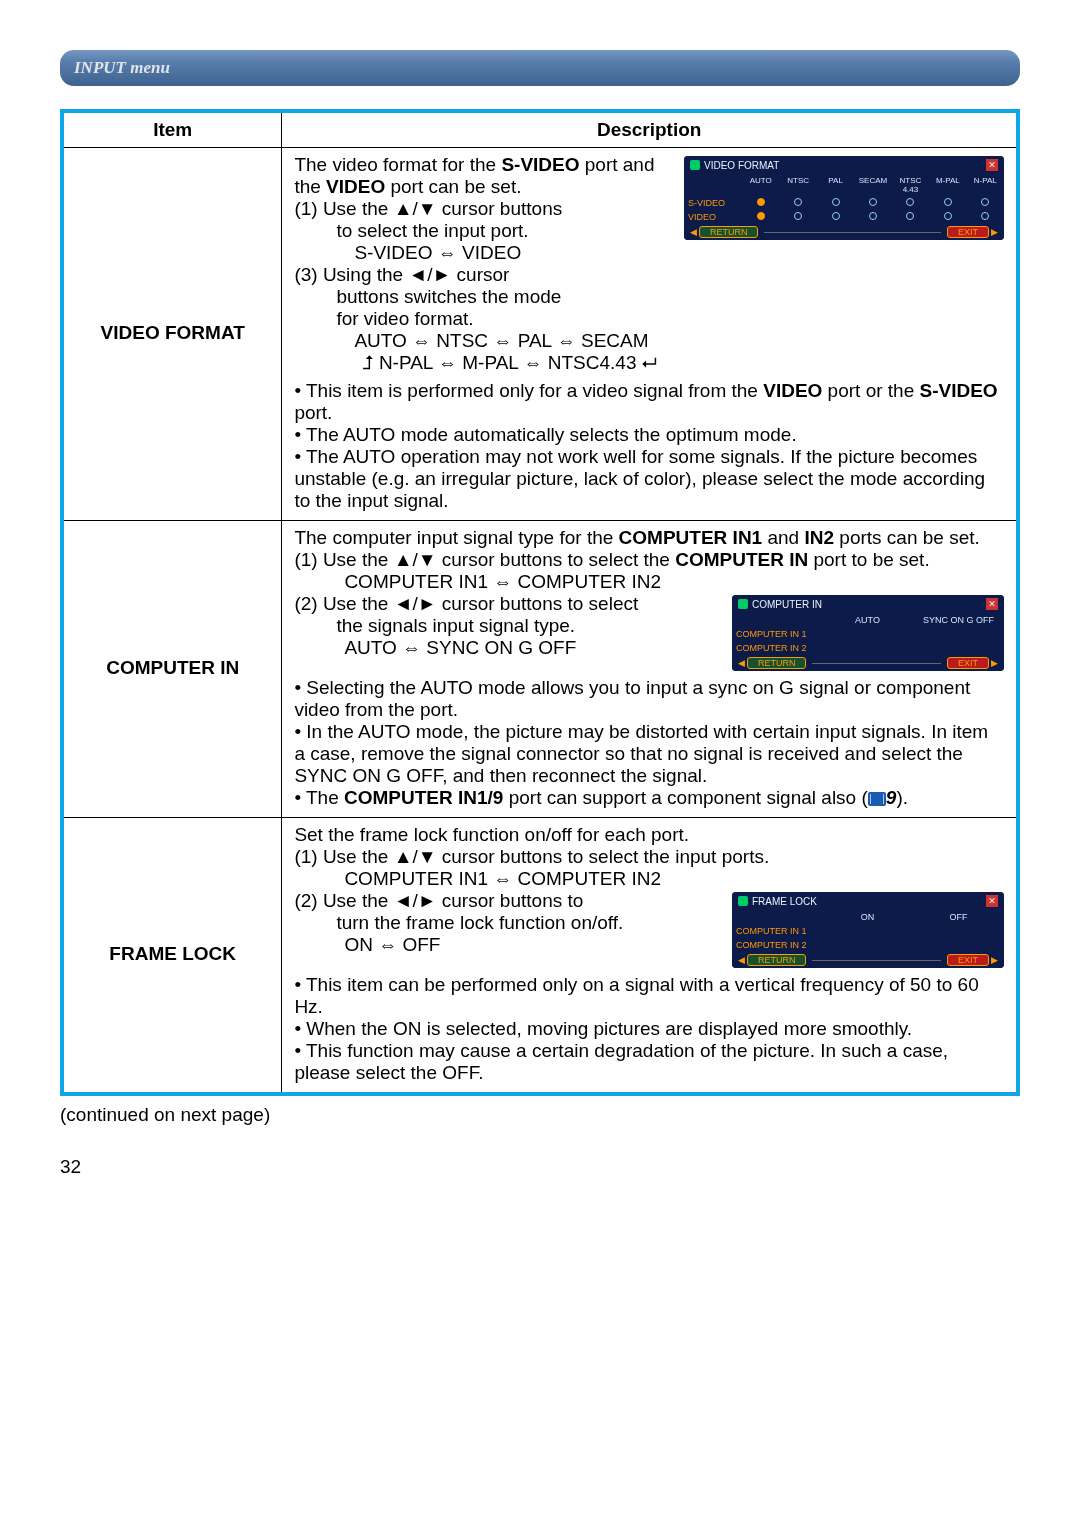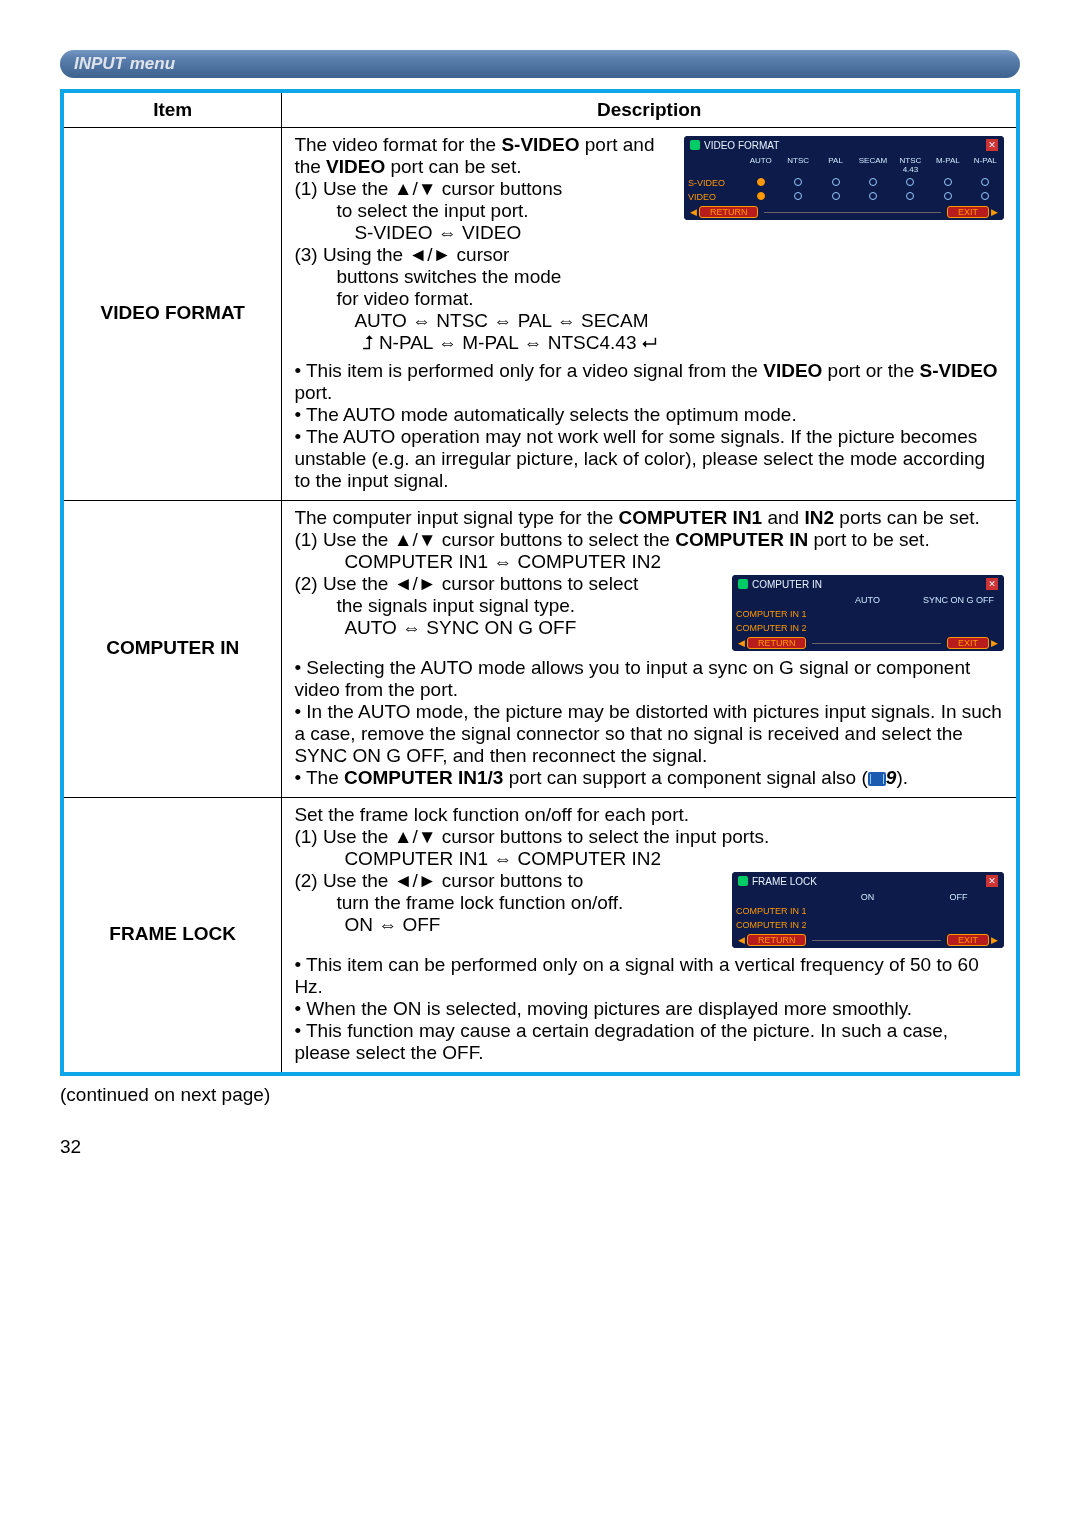--- a/index.html
+++ b/index.html
@@ -1,17 +1,17 @@
 <!DOCTYPE html>
 <html><head>
 <meta charset="utf-8">
 <style>
   *{margin:0;padding:0;box-sizing:border-box;}
   body{font-family:Arial,Helvetica,sans-serif;font-size:19px;background:#fff;color:#000;width:1080px;padding:50px 60px 30px 60px;}
-  .menu-bar{background:linear-gradient(180deg,#7697c2 0%,#5a7fae 30%,#3e628e 100%);border-radius:14px;height:28px;display:flex;align-items:center;padding:0 14px;margin-bottom:11px;}
+  .menu-bar{background:linear-gradient(180deg,#7697c2 0%,#5a7fae 30%,#3e628e 100%);border-radius:14px;height:36px;display:flex;align-items:center;padding:0 14px;margin-bottom:23px;font-family:Liberation Serif, serif;}
   .menu-bar span{color:#e0e4ea;font-weight:bold;font-style:italic;font-size:17px;}
   table{border-collapse:collapse;width:100%;border:4px solid #0ea5e9;}
   th,td{border:1.3px solid #000;vertical-align:top;padding:6px 12px 8px 12px;}
   th{background:#fff;font-weight:bold;font-size:19px;text-align:center;padding:6px;}
   .item-cell{font-weight:bold;text-align:center;vertical-align:middle;width:23%;}
   .indent{padding-left:42px;display:block;}
   .center{text-align:left;padding-left:42px;}
   .osd{float:right;margin:2px 0 6px 10px;}
   .osd1{width:320px;}
   .osd2{width:272px;}
@@ -21,21 +21,21 @@
   .osd-title .dot{width:10px;height:10px;background:#0c6;border-radius:2px;display:inline-block;}
   .osd-title .x{margin-left:auto;background:#c33;width:12px;height:12px;display:flex;align-items:center;justify-content:center;font-size:9px;}
   .osd-grid{display:grid;color:#fff;font-size:9px;}
   .osd1 .osd-grid{grid-template-columns:58px repeat(7,1fr);}
   .osd1 .hdr{background:#0c1b4a;color:#cfe9ff;text-align:center;padding:2px 0;font-size:8px;}
   .osd1 .row-l{background:#0c1b4a;color:#f90;padding:2px 4px;font-size:9px;}
   .osd1 .cell{background:#0c1b4a;text-align:center;padding:2px 0;}
   .osd1 .rad{display:inline-block;width:8px;height:8px;border:1px solid #9cf;border-radius:50%;}
   .osd1 .radf{background:#f90;border-color:#f90;}
   .osd-footer{display:flex;background:#0c1b4a;padding:2px 4px;font-size:9px;align-items:center;}
-  .osd-footer .ret{background:#b91c1c;border:1px solid #f90;color:#f90;padding:0 10px;border-radius:3px;}
+  .osd-footer .ret{background:#14532d;border:1px solid #f90;color:#f90;padding:0 10px;border-radius:3px;}
   .osd-footer .line{flex:1;height:1px;background:#666;margin:0 6px;}
   .osd-footer .exit{background:#b91c1c;border:1px solid #f90;color:#f90;padding:0 10px;border-radius:3px;}
   .osd-footer .arr{color:#f90;margin:0 2px;}
   .osd2 .osd-grid,.osd3 .osd-grid{grid-template-columns:90px 1fr 1fr;}
   .osd2 .hdr,.osd3 .hdr{background:#0c1b4a;color:#cfe9ff;text-align:center;padding:2px 0;font-size:9px;}
   .osd2 .row-l,.osd3 .row-l{background:#0c1b4a;color:#f90;padding:2px 4px;font-size:9px;}
   .osd2 .cell,.osd3 .cell{background:#0c1b4a;text-align:center;padding:2px 0;}
   .cont{margin-top:8px;font-size:19px;}
   .pagenum{margin-top:30px;font-size:19px;}
   .book-icon{display:inline-block;width:18px;height:14px;background:#1b5bb0;border-radius:2px;position:relative;vertical-align:-2px;}
@@ -155,22 +155,22 @@
                 <span class="arr">▶</span>
               </div>
 </div>
 </div>
 
 <span>(2) Use the ◄/► cursor buttons to select</span><br>
 <span class="indent">the signals input signal type.</span>
 <span class="indent" style="padding-left:50px;">AUTO ⇔ SYNC ON G OFF</span>
 <div style="clear:both;"></div>
 <span>• Selecting the AUTO mode allows you to input a sync on G signal or component video from the port.</span><br>
-<span>• In the AUTO mode, the picture may be distorted with pictures input signals. In such a case, remove the signal connector so that no signal is received and select the SYNC ON G OFF, and then reconnect the signal.</span><br>
-<span><span>• The </span><b>COMPUTER IN1/3</b><span> port can support a component signal also (</span><span class="book-icon"></span><b><i>9</i></b><span>).</span></span>
+<span>• In the AUTO mode, the picture may be distorted with certain input signals. In item a case, remove the signal connector so that no signal is received and select the SYNC ON G OFF, and then reconnect the signal.</span><br>
+<span><span>• The </span><b>COMPUTER IN1/9</b><span> port can support a component signal also (</span><span class="book-icon"></span><b><i>9</i></b><span>).</span></span>
 </td>
 </tr>
 
 <tr>
 <td class="item-cell">FRAME LOCK</td>
 <td>
 <span>Set the frame lock function on/off for each port.</span><br>
 <span>(1) Use the ▲/▼ cursor buttons to select the input ports.</span><br>
 <span class="indent" style="padding-left:50px;">COMPUTER IN1 ⇔ COMPUTER IN2</span>
 

